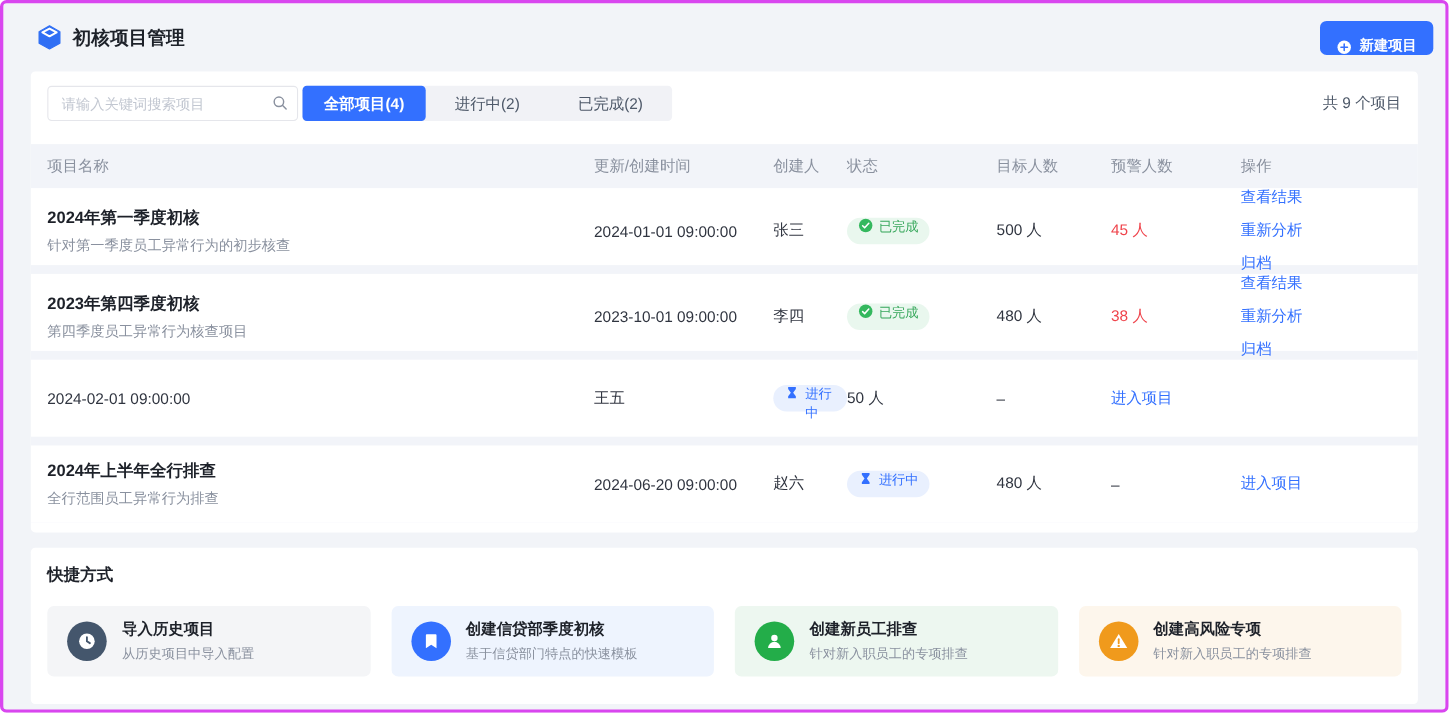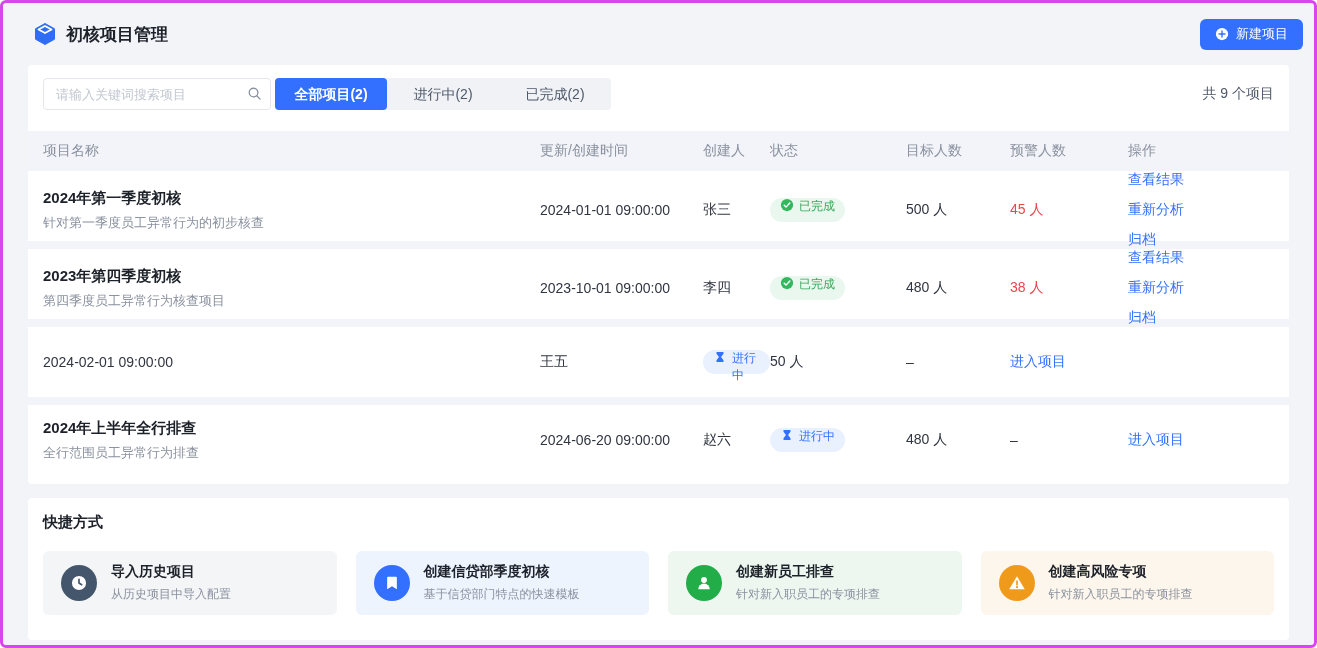--- a/index.html
+++ b/index.html
@@ -18,25 +18,25 @@
   
   .topbar {
     height: 62px;
     display: flex; align-items: center;
     padding: 0 11px 0 30px;
   }
   .app-icon { width: 24px; height: 24px; margin-right: 9px; flex: 0 0 auto; }
   .page-title { font-size: 17px; font-weight: 700; color: #1d2129; }
   .spacer { flex: 1; }
   .btn-primary {
-    display: inline-flex; align-items: center; gap: 7px;
+    display: inline-flex; align-items: flex-end; gap: 7px;
     height: 31px; padding: 0 15px;
     background: #3370ff; color: #fff;
     border: none; border-radius: 6px;
-    font-size: 13px; font-weight: 400;
+    font-size: 13px; font-weight: 700;
     font-family: inherit;
     cursor: pointer;
   }
   .btn-primary svg { width: 14px; height: 14px; }
   
   .panel {
     margin: 0 25px;
     background: #fff;
     border-radius: 4px;
   }
@@ -149,21 +149,21 @@
   <div class="panel panel-main">
     <div class="toolbar">
       <span class="search-wrap">
         <input type="text" placeholder="请输入关键词搜索项目" style="">
         <svg class="search-icon" viewBox="0 0 16 16">
           <circle cx="7" cy="7" r="4.6" fill="none" stroke="#8a919f" stroke-width="1.4"></circle>
           <path d="M10.6 10.6 14 14" stroke="#8a919f" stroke-width="1.4" stroke-linecap="round"></path>
         </svg>
       </span>
       <div class="tab-group">
-          <div class="tab active">全部项目(2)</div>
+          <div class="tab active">全部项目(4)</div>
           <div class="tab">进行中(2)</div>
           <div class="tab">已完成(2)</div>
         </div>
       <span class="total-count">共 9 个项目</span>
     </div>
 
     <div class="thead grid-cols">
       <div>项目名称</div>
       <div>更新/创建时间</div>
       <div>创建人</div>

